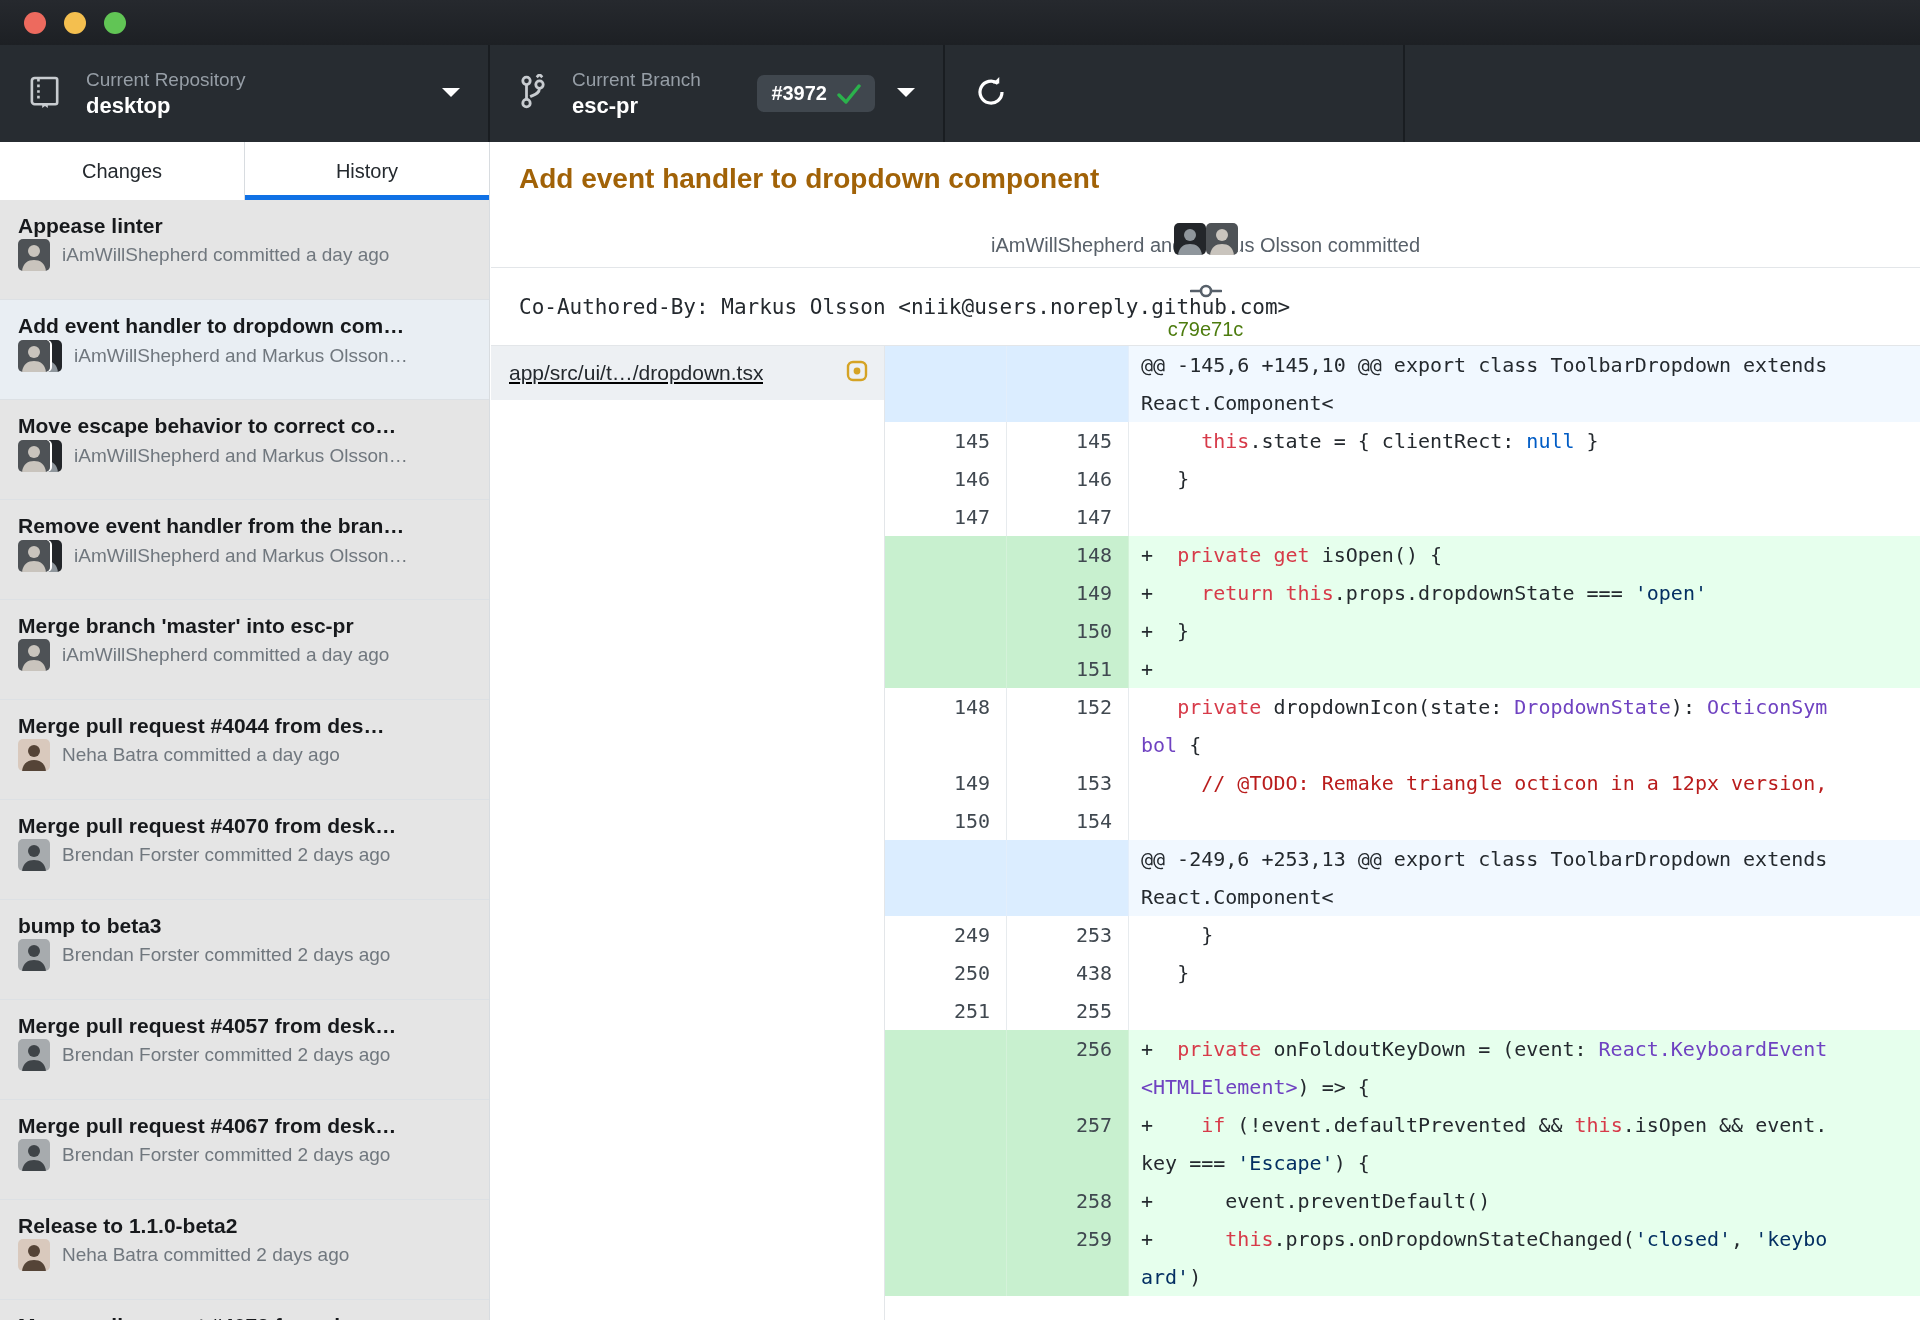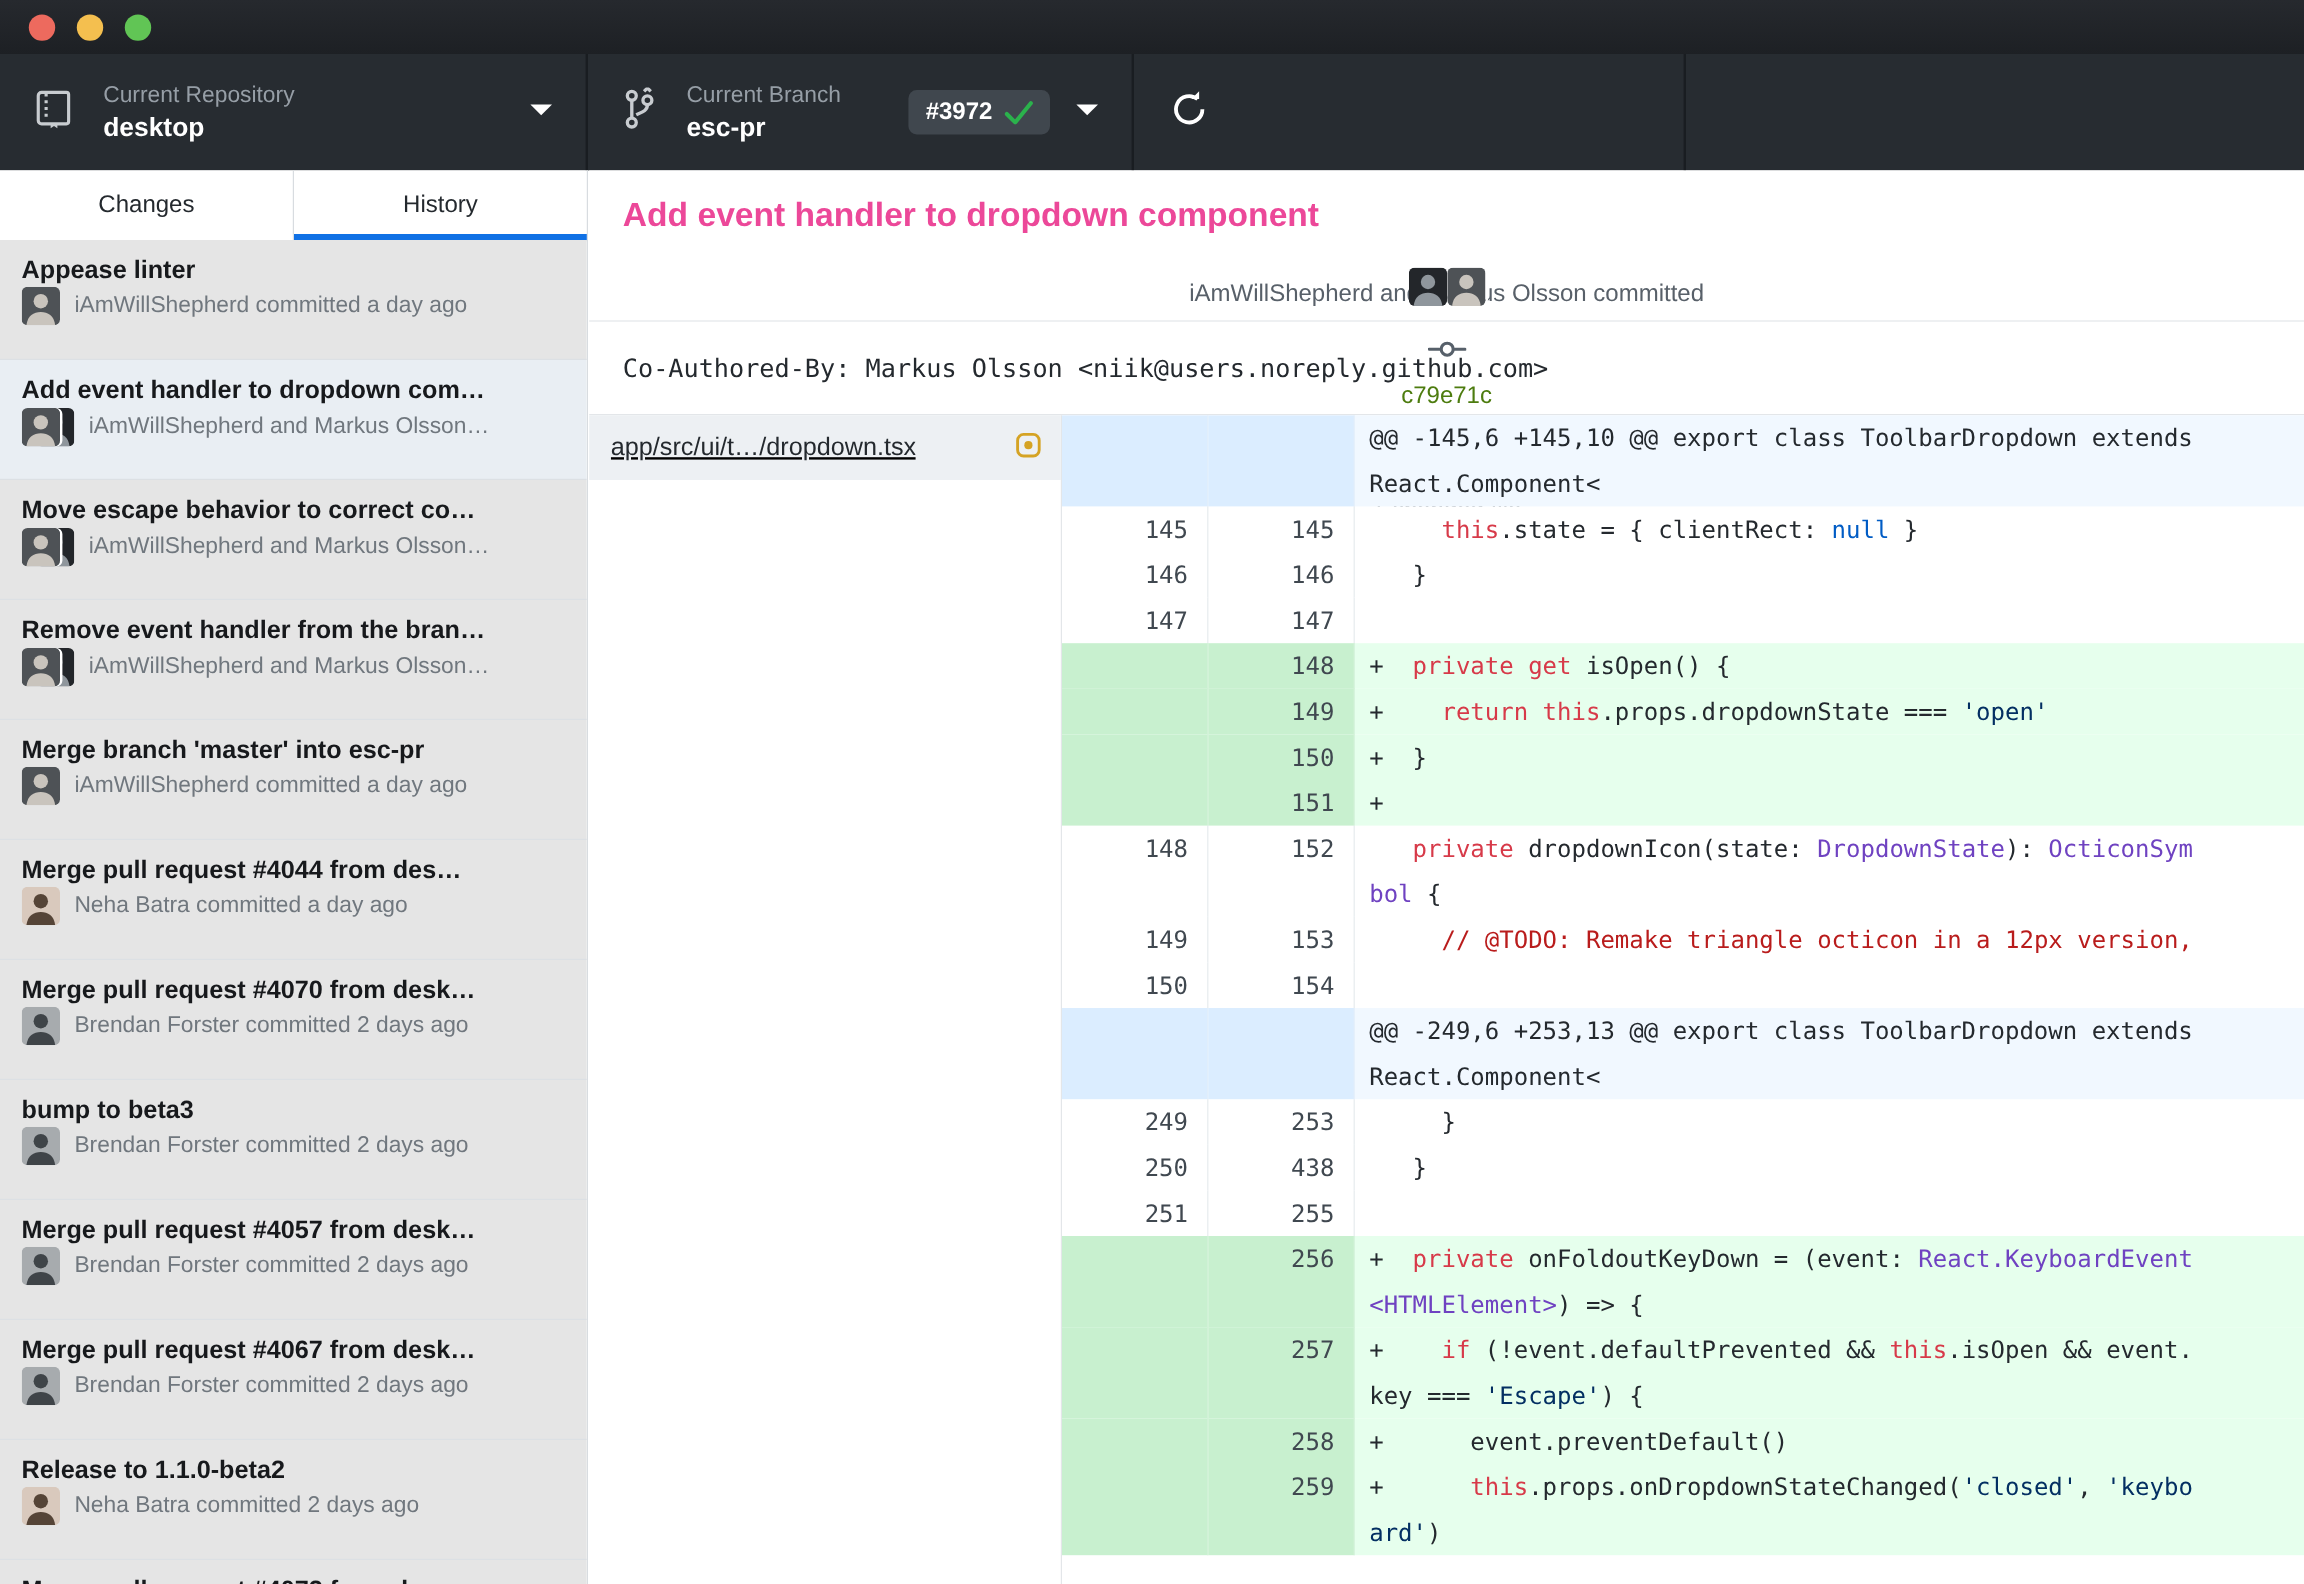--- a/index.html
+++ b/index.html
@@ -46,21 +46,21 @@
   .avatar{width:32px;height:32px;border-radius:5px;overflow:hidden;flex:none;position:relative;}
   .avatar svg{display:block;width:100%;height:100%;}
   .dblwrap{position:relative;width:44px;height:34px;flex:none;}
   .dblwrap .avatar{position:absolute;top:1px;width:32px;height:32px;}
   .dblwrap .back{right:0;}
   .dblwrap .front{left:0;box-shadow:2px 0 0 #fff;}
 
   
   .main{position:absolute;top:142px;left:491px;right:0;bottom:0;display:flex;flex-direction:column;background:#fff;}
   .summary{height:126px;box-sizing:border-box;padding:20px 28px 0 28px;border-bottom:1px solid #e3e6e9;flex:none;}
-  .ctitle{font-size:28px;font-weight:bold;color:#ec4899;line-height:34px;white-space:nowrap;overflow:hidden;}
+  .ctitle{font-size:28px;font-weight:bold;color:#a16207;line-height:34px;white-space:nowrap;overflow:hidden;}
   .metarow{margin-top:26px;display:flex;align-items:center;gap:12px;font-size:20px;color:#586069;flex-direction:column;}
   .metarow .gap{width:10px;}
   .sha{color:#4d7c0f;}
   .desc{height:78px;box-sizing:border-box;flex:none;display:flex;align-items:center;padding:0 28px;font-family:"DejaVu Sans Mono",monospace;font-size:21px;color:#24292e;border-bottom:1px solid #e3e6e9;white-space:nowrap;overflow:hidden;}
   .diffwrap{flex:1;min-height:0;display:flex;}
   .filepane{width:394px;flex:none;border-right:1px solid #e3e6e9;box-sizing:border-box;background:#fff;text-decoration:underline;}
   .filerow{height:54px;background:#edf0f3;display:flex;align-items:center;justify-content:space-between;padding:0 16px 0 18px;cursor:pointer;}
   .fpath{font-size:21px;color:#24292e;white-space:nowrap;overflow:hidden;}
   .modicon{flex:none;margin-left:10px;}
 

